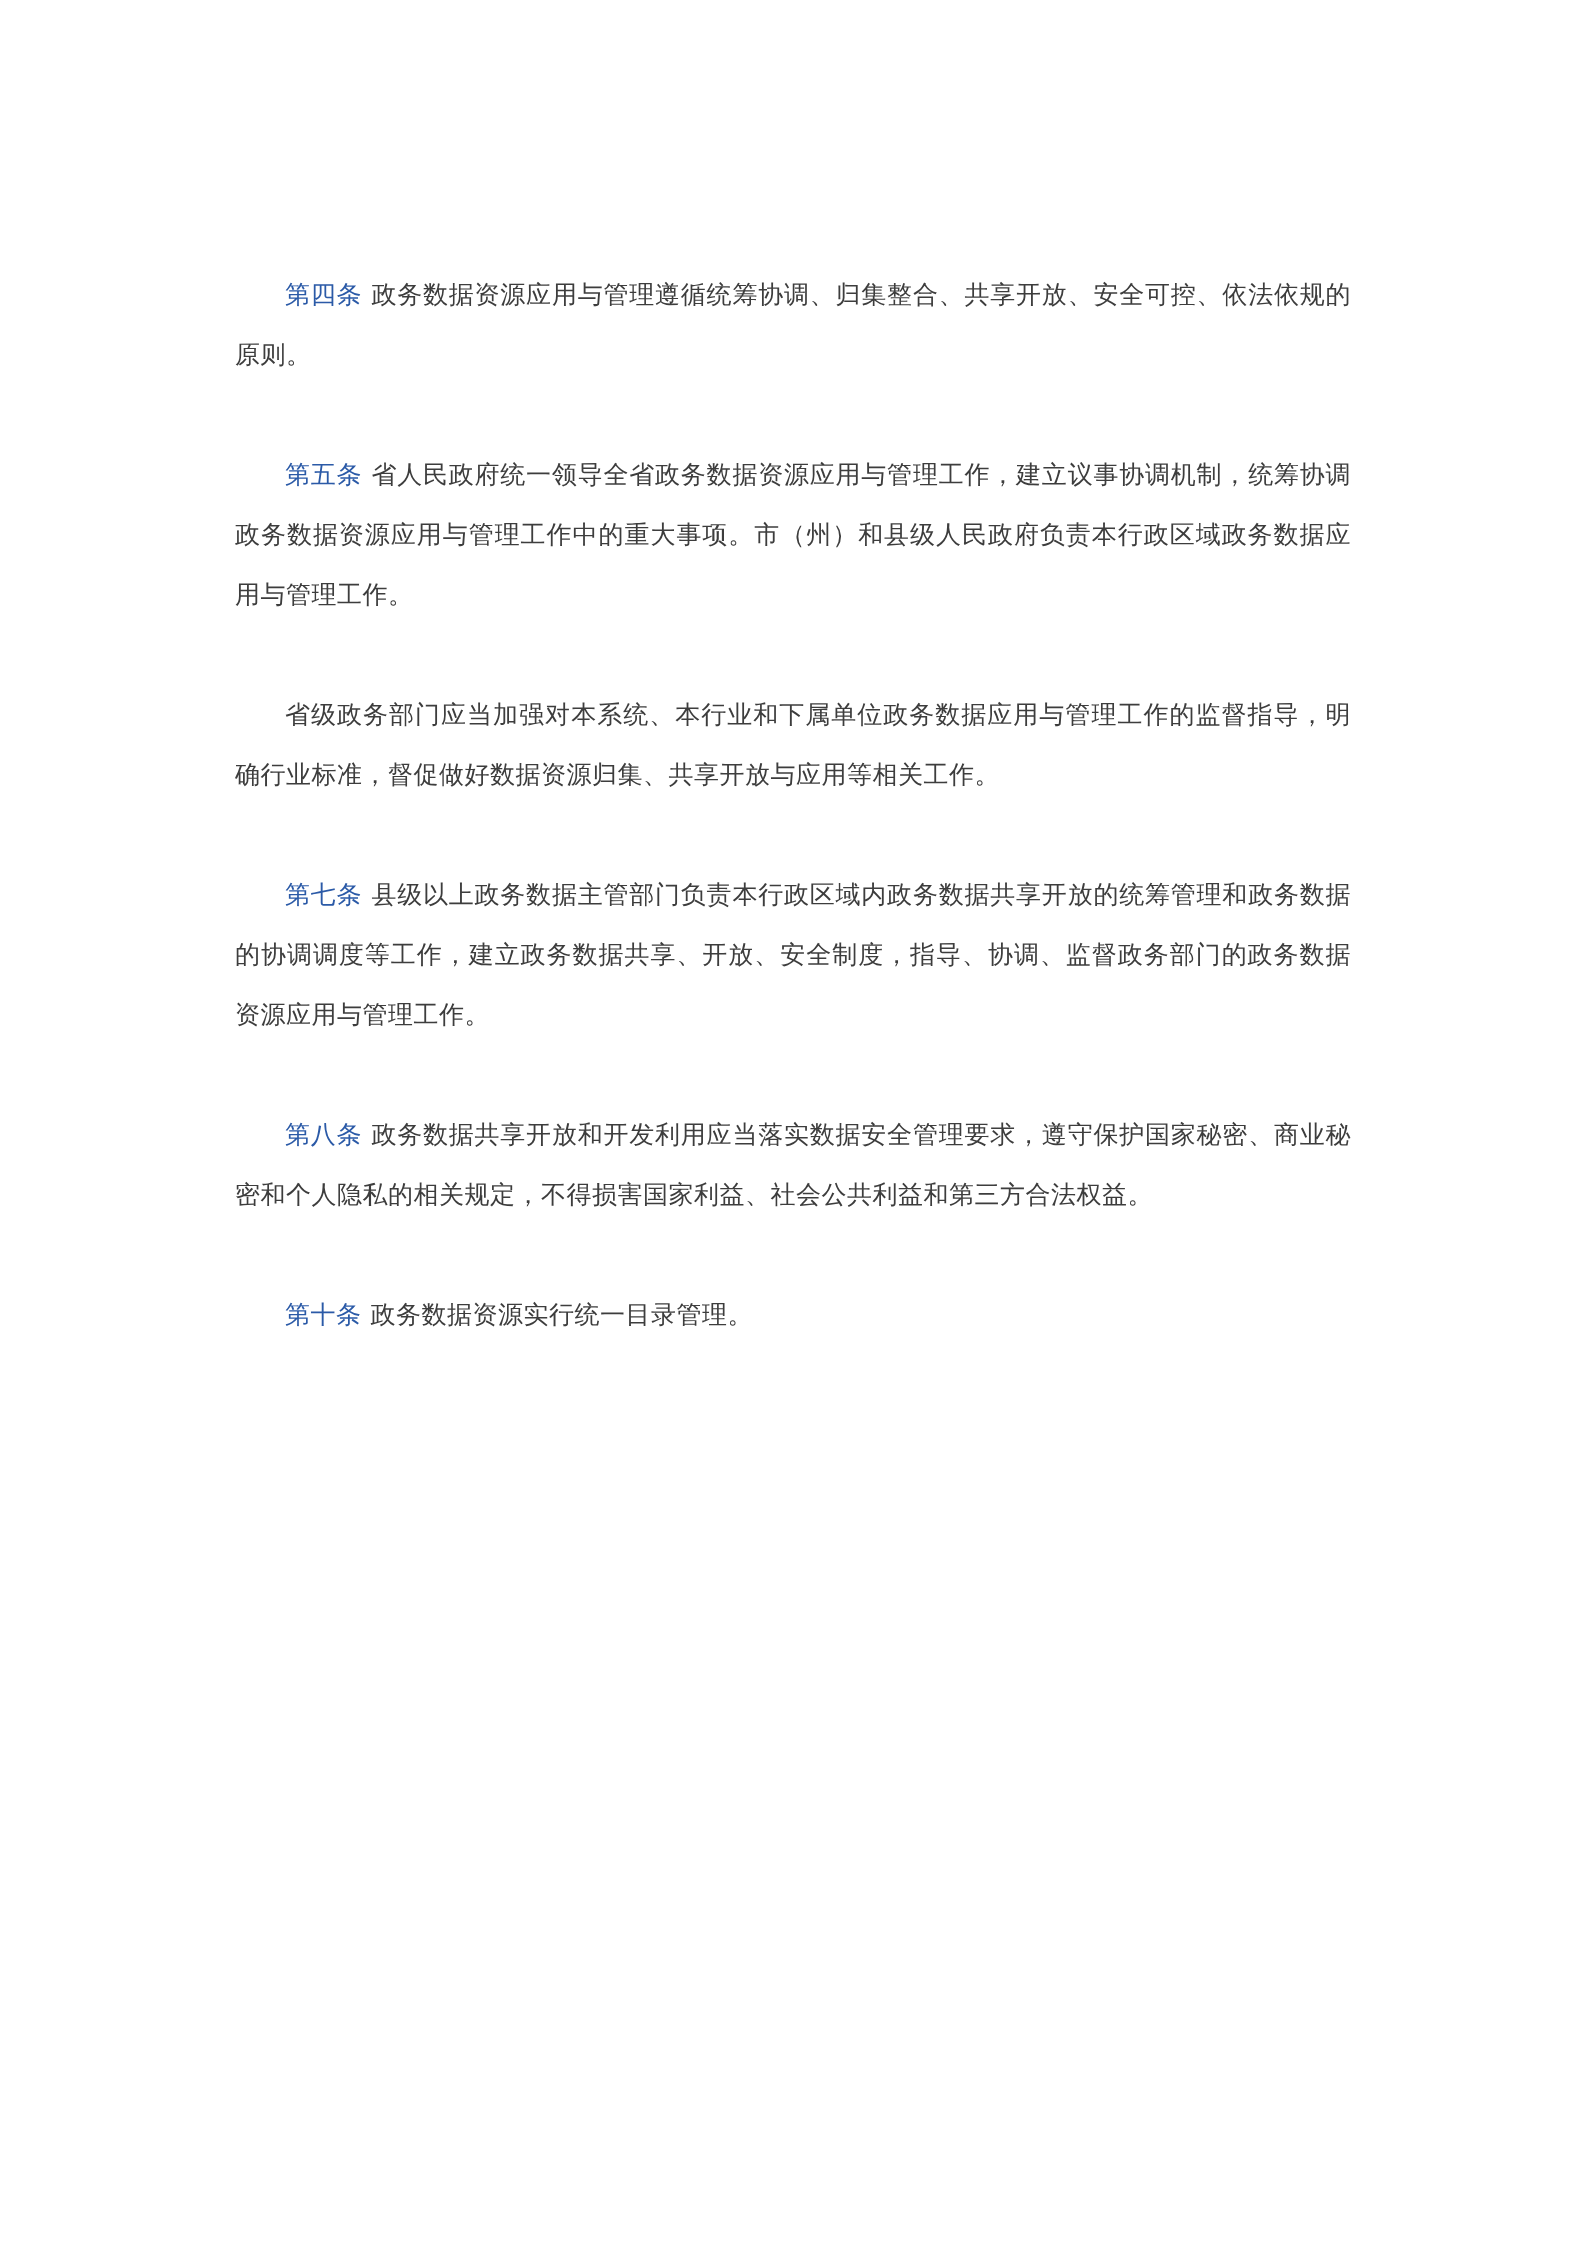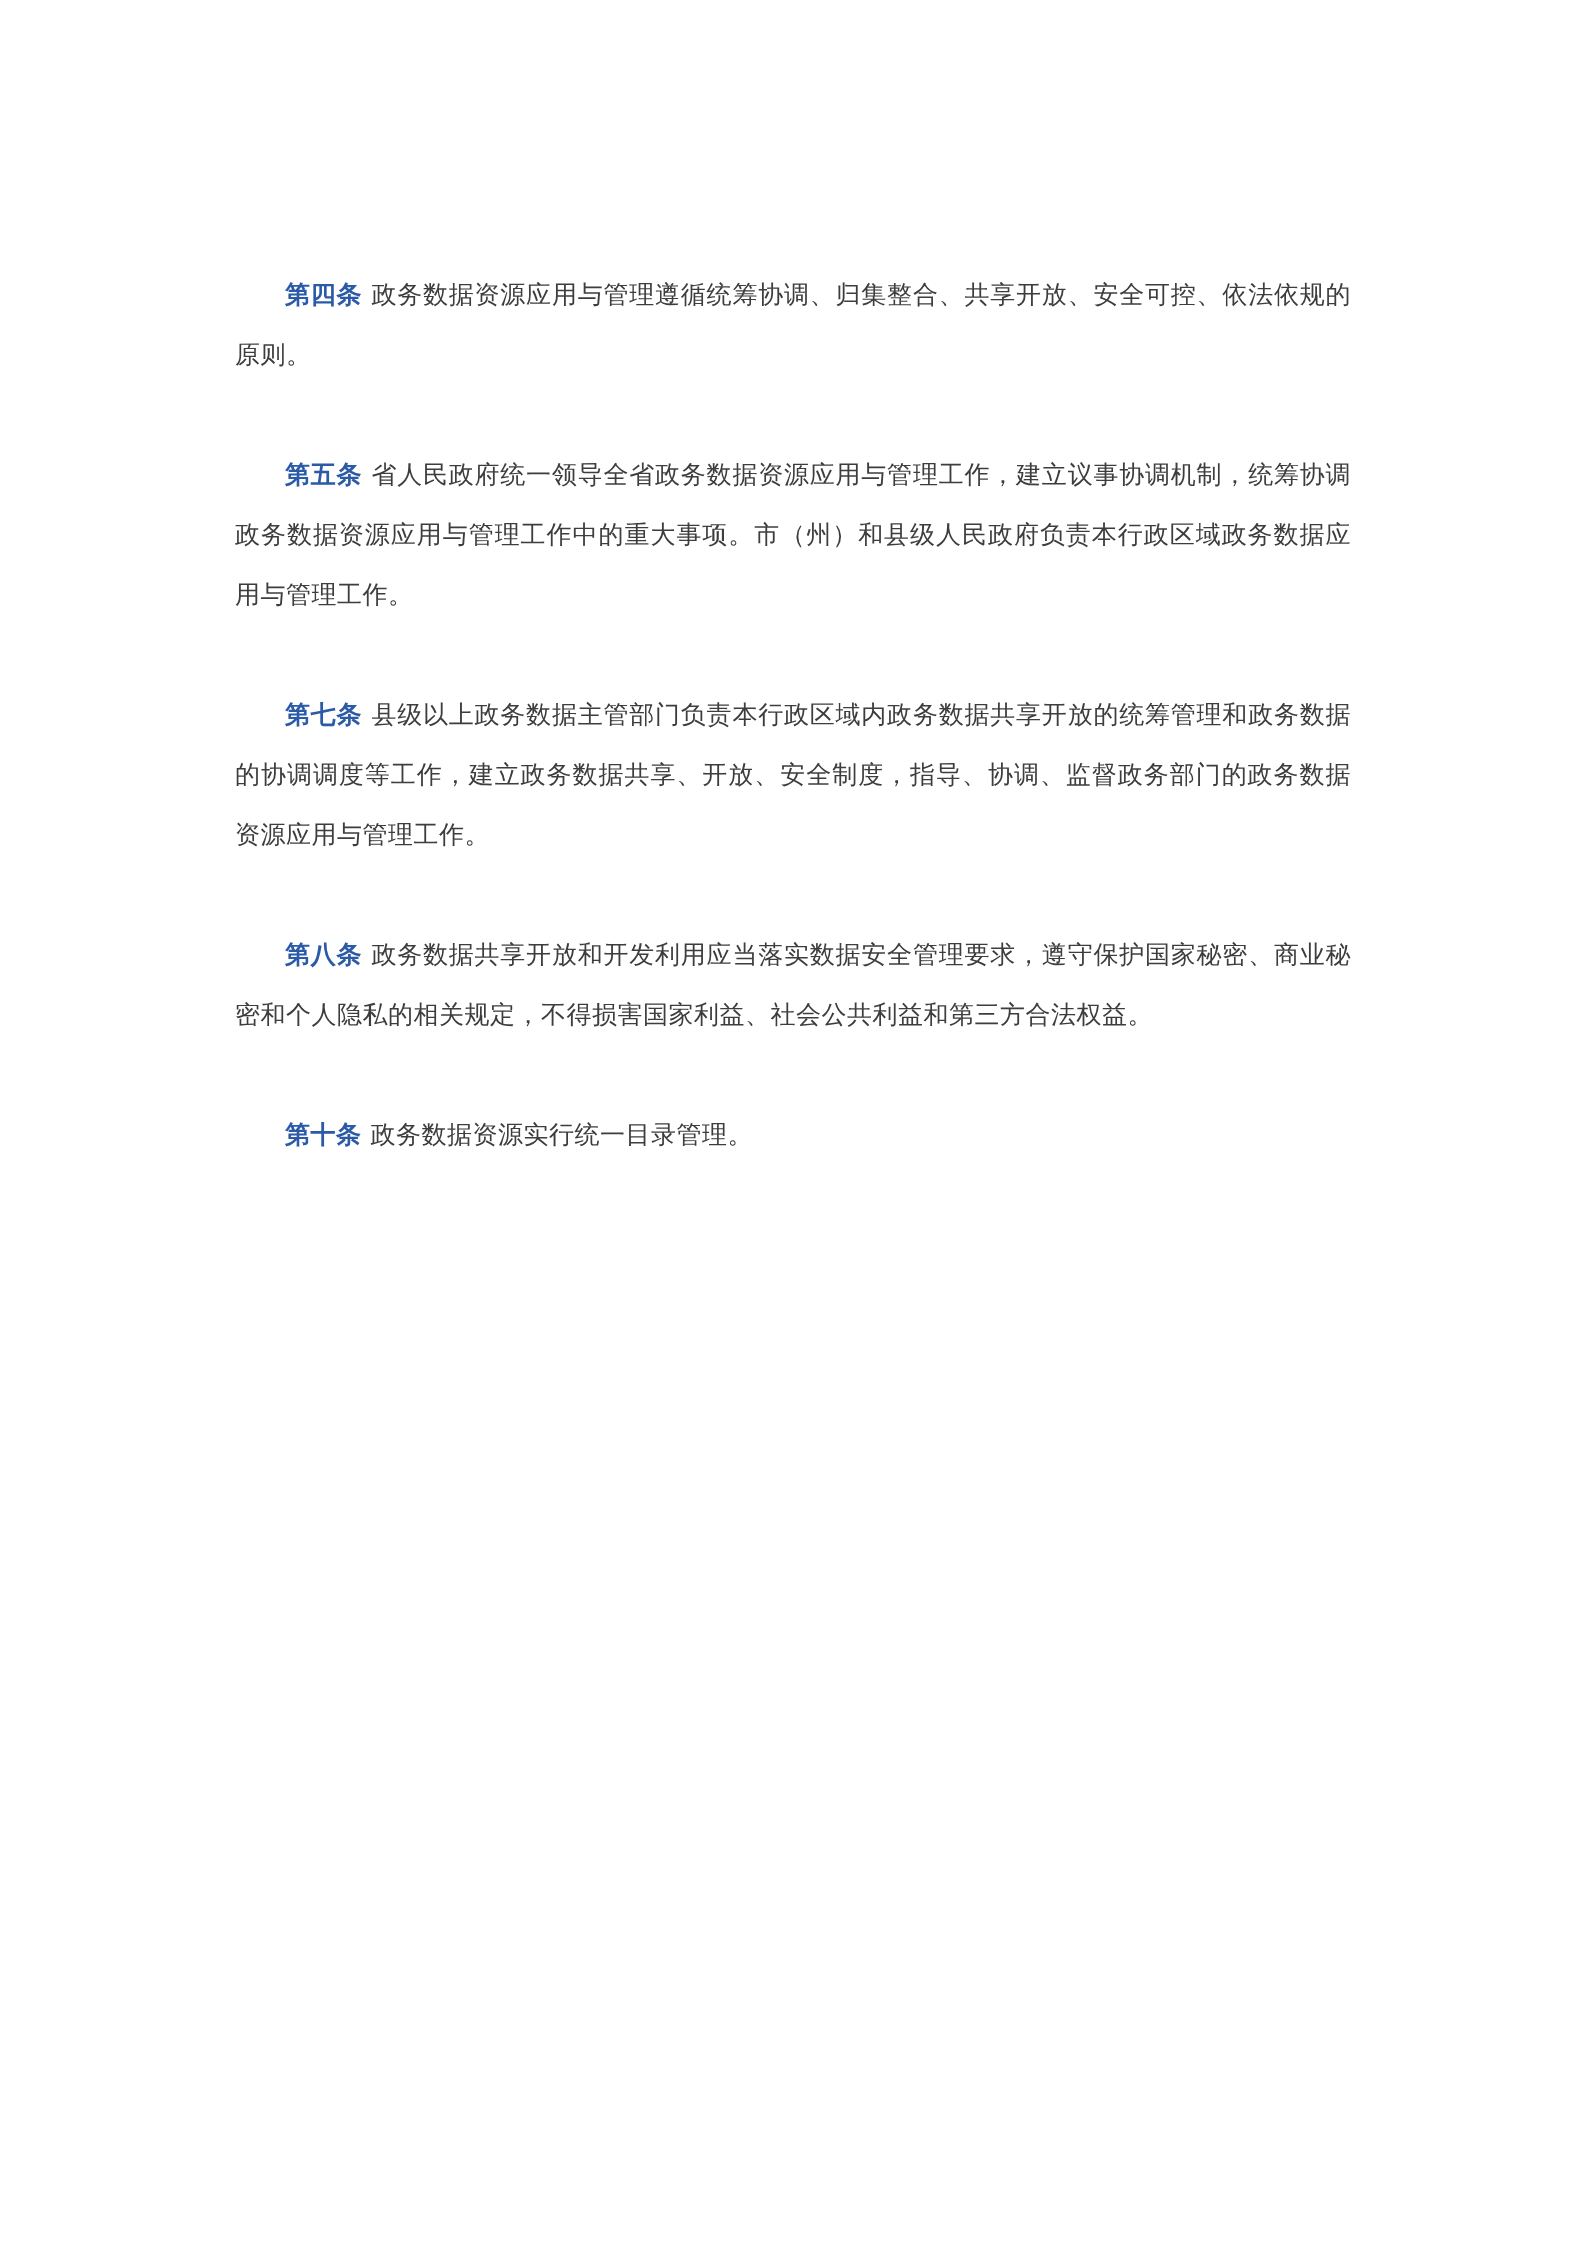--- a/index.html
+++ b/index.html
@@ -23,32 +23,33 @@
     font-size: 25px;
     line-height: 60px;
     color: #3d3d3d;
     text-align: justify;
     text-indent: 2em;
     letter-spacing: 0.5px;
     word-break: break-all;
   }
   .page p .num {
     color: #2b5aa7;
-    font-weight: 700;
+    font-weight: 400;
     margin-right: 9px;
   }
   .page p.chapter {
     font-weight: 700;
     color: #1c1c1c;
     margin-bottom: 120px;
     text-align: left;
   }
 </style>
 </head>
 <body>
 
 <div class="page" id="doc">
     <p class="article"><span class="num">第四条</span><span>政务数据资源应用与管理遵循统筹协调、归集整合、共享开放、安全可控、依法依规的原则。</span></p>
     <p class="article"><span class="num">第五条</span><span>省人民政府统一领导全省政务数据资源应用与管理工作，建立议事协调机制，统筹协调政务数据资源应用与管理工作中的重大事项。市（州）和县级人民政府负责本行政区域政务数据应用与管理工作。</span></p>
+    <p class="plain"><span>省级政务部门应当加强对本系统、本行业和下属单位政务数据应用与管理工作的监督指导，明确行业标准，督促做好数据资源归集、共享开放与应用等相关工作。</span></p>
     <p class="article"><span class="num">第七条</span><span>县级以上政务数据主管部门负责本行政区域内政务数据共享开放的统筹管理和政务数据的协调调度等工作，建立政务数据共享、开放、安全制度，指导、协调、监督政务部门的政务数据资源应用与管理工作。</span></p>
     <p class="article"><span class="num">第八条</span><span>政务数据共享开放和开发利用应当落实数据安全管理要求，遵守保护国家秘密、商业秘密和个人隐私的相关规定，不得损害国家利益、社会公共利益和第三方合法权益。</span></p>
     <p class="article"><span class="num">第十条</span><span>政务数据资源实行统一目录管理。</span></p>
   </div>
 
 </body></html>

